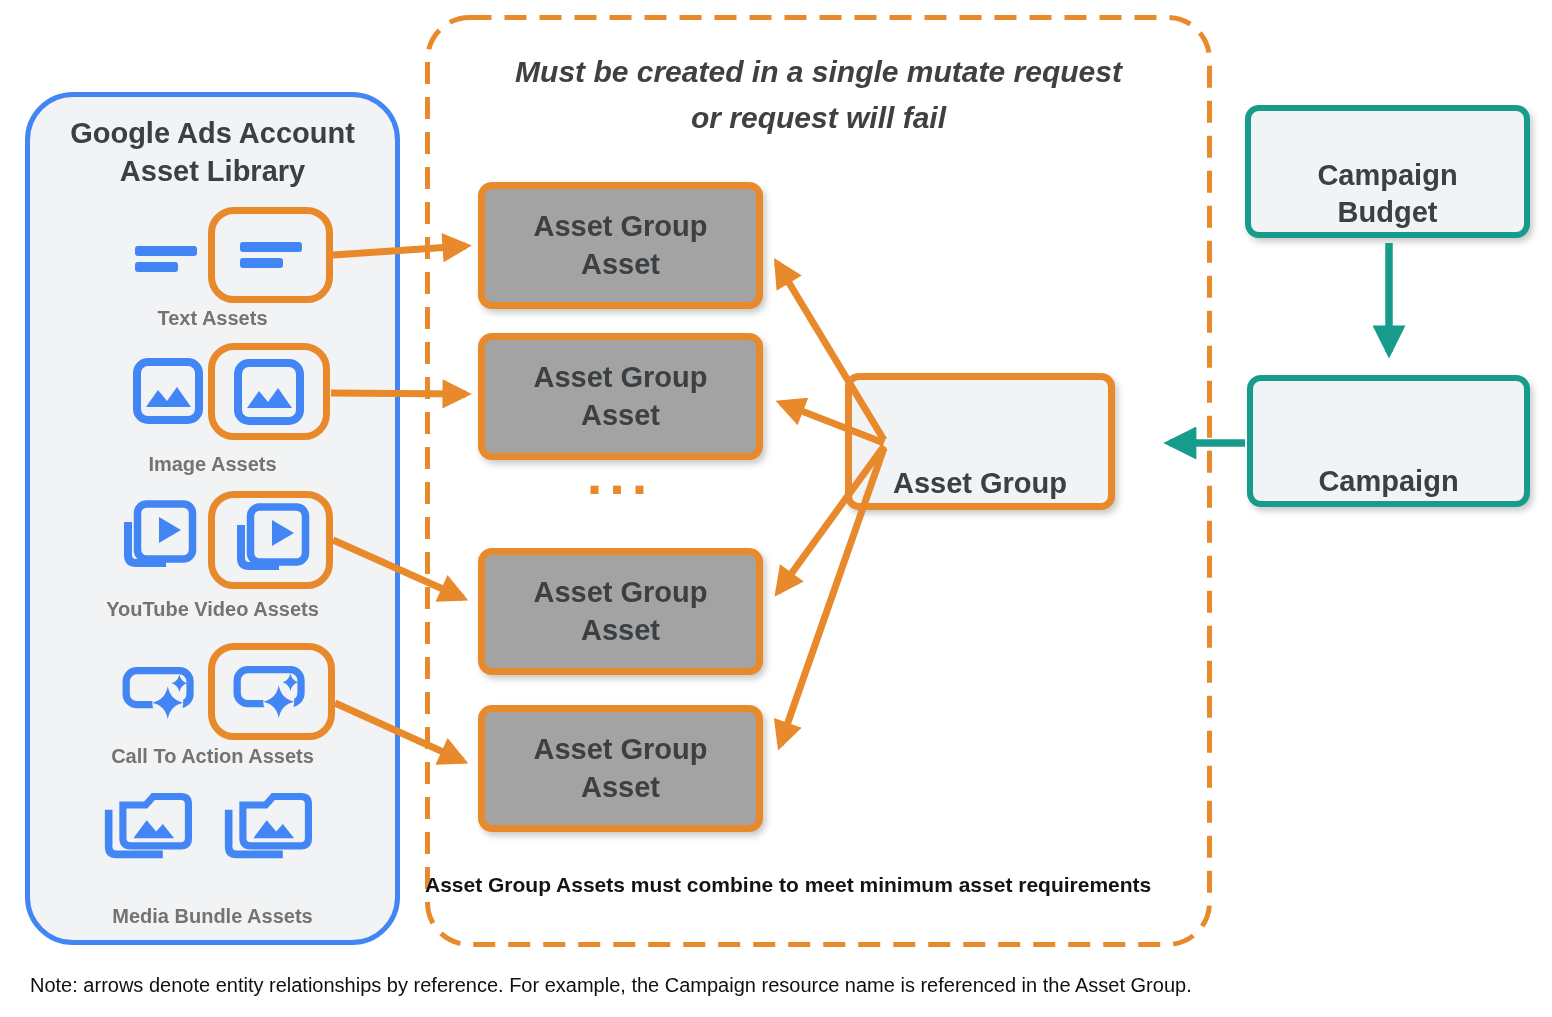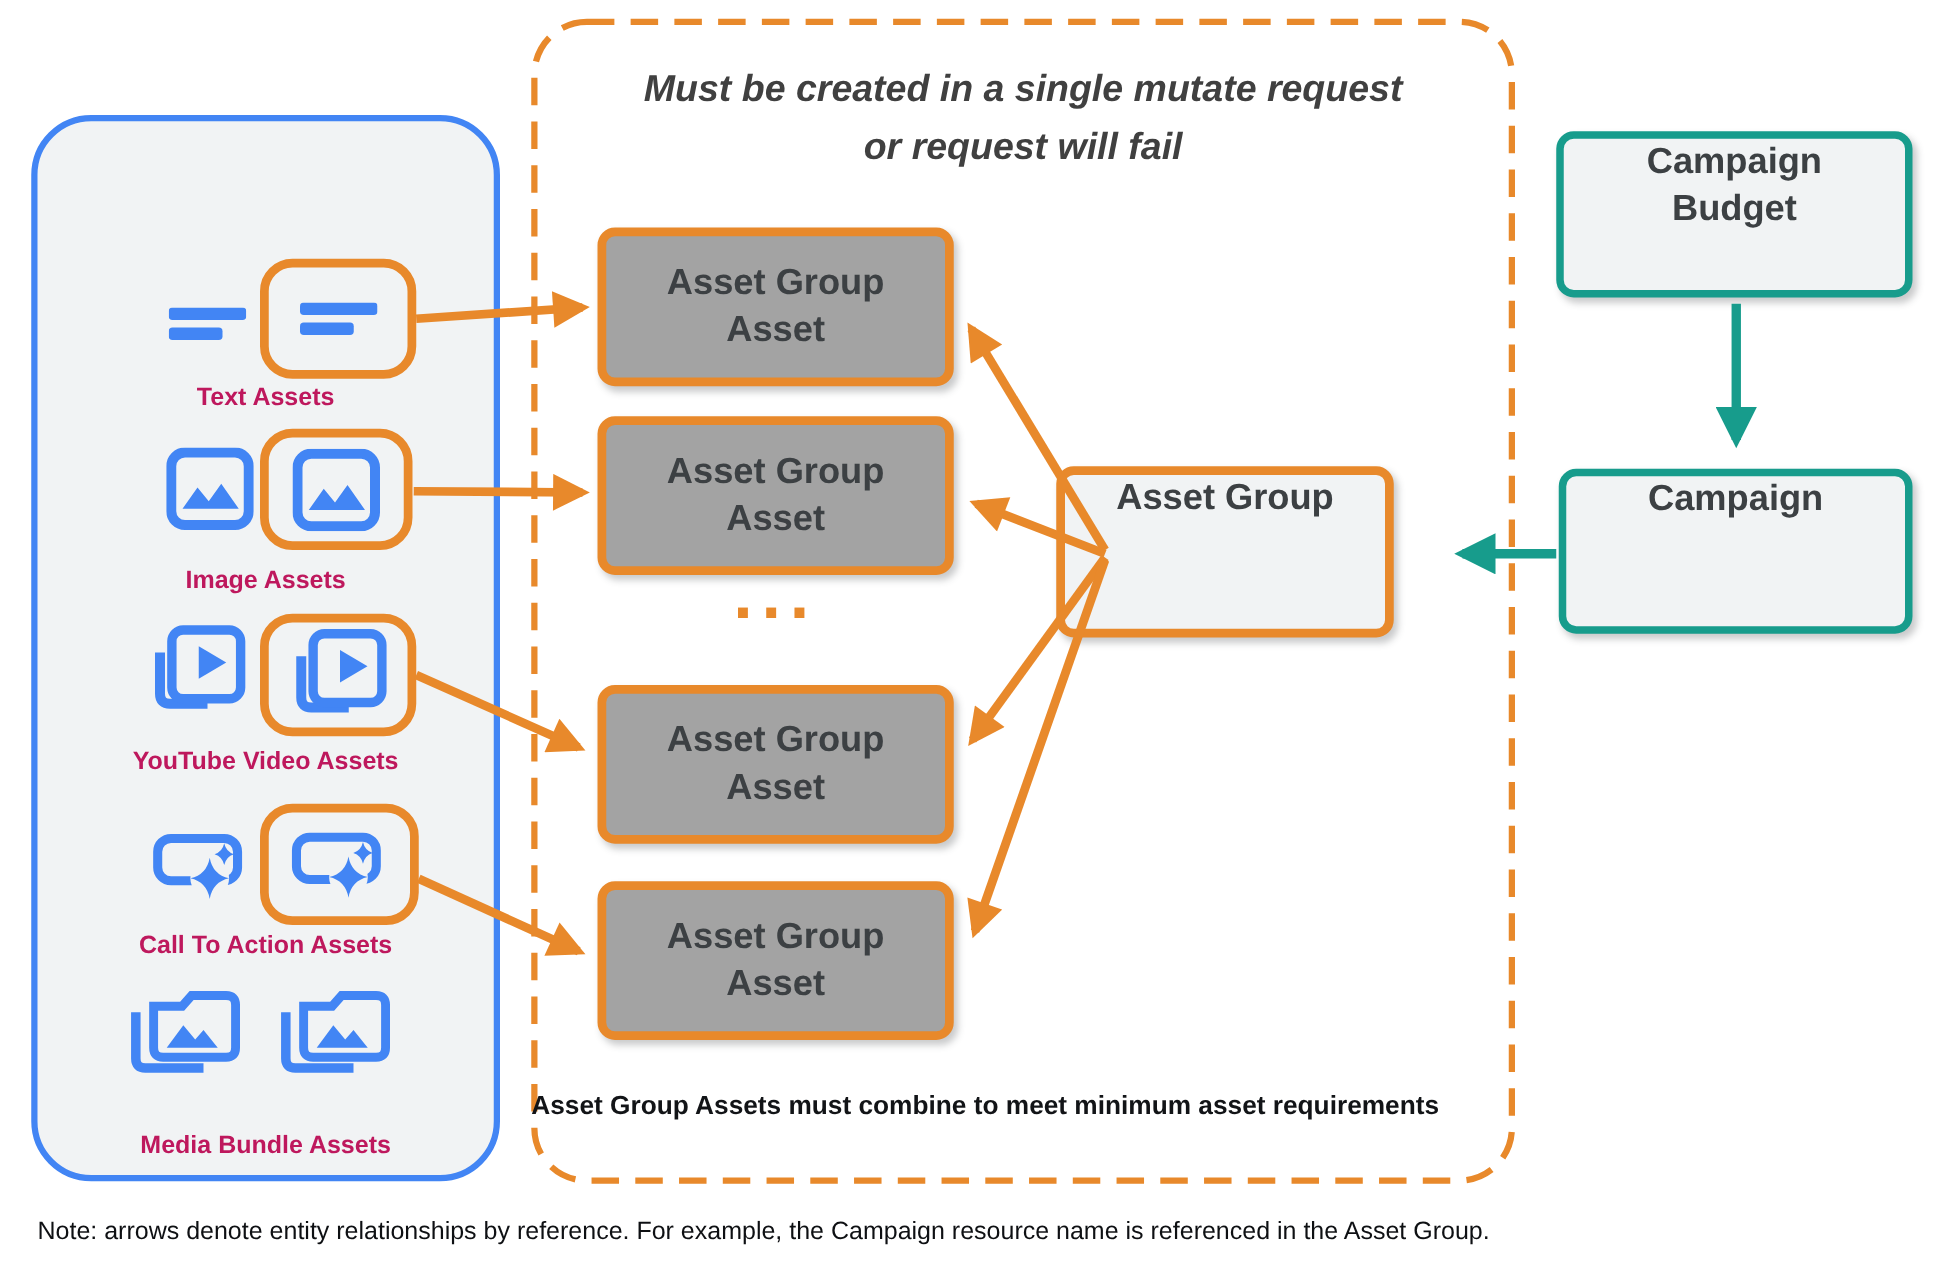--- a/index.html
+++ b/index.html
@@ -8,60 +8,61 @@
   svg.layer{position:absolute;left:0;top:0;pointer-events:none;}
   #bg-layer{z-index:0;}
   #arrow-layer{z-index:6;}
 
   
   #library-panel{position:absolute;left:25px;top:92px;width:365px;height:843px;
     background:#F1F3F4;border:5px solid #4285F4;border-radius:48px;z-index:2;}
   .panel-title{position:absolute;top:18px;left:8px;right:8px;text-align:center;
     font-size:29px;font-weight:bold;color:#3C4043;line-height:1.3;}
   .asset-label{position:absolute;left:0;right:0;text-align:center;
-    font-size:20px;font-weight:bold;color:#be185d;}
+    font-size:20px;font-weight:bold;color:#737373;}
   .icon-box{position:absolute;border:7px solid #E8892B;border-radius:26px;
     display:flex;align-items:center;justify-content:center;}
   .lib-icon{position:absolute;}
 
   
   #mutate-panel{position:absolute;left:425px;top:15px;width:787px;height:932px;z-index:2;}
   .mutate-title{position:absolute;left:0;right:0;text-align:center;
     font-size:30px;font-weight:800;font-style:italic;color:#404040;}
   .agg-box{position:absolute;left:53px;width:271px;height:113px;background:#a3a3a3;
     border:7px solid #E8892B;border-radius:14px;display:flex;align-items:center;justify-content:center;
     box-shadow:3px 4px 6px rgba(60,64,67,.28);}
   .agg-box .node-label{max-width:200px;}
   .ellipsis{position:absolute;left:53px;width:285px;text-align:center;
     font-size:56px;font-weight:900;color:#E8892B;letter-spacing:7px;line-height:64px;}
   .footnote{position:absolute;left:0;right:0;
     font-size:21px;font-weight:bold;color:#121417;}
 
   
   .node{position:absolute;background:#F1F3F4;border-radius:14px;display:flex;
-    align-items:flex-start;justify-content:center;z-index:3;
+    align-items:flex-end;justify-content:center;z-index:3;
     box-shadow:3px 4px 6px rgba(60,64,67,.28);}
   .node-label{font-size:29px;font-weight:bold;color:#3C4043;text-align:center;line-height:1.3;}
   .orange-node{border:7px solid #E8892B;}
   .teal-node{border:6px solid #179C8C;}
   #campaign-budget-node .node-label{max-width:180px;}
 
   .note{position:absolute;left:30px;top:974px;width:1500px;
     font-size:20px;font-weight:normal;color:#0E1013;}
 </style>
 </head>
 <body>
 
 <div id="stage">
 
   <svg id="bg-layer" class="layer" width="1552" height="1017">
     <rect x="427.5" y="17.5" width="782" height="927" rx="42" fill="#ffffff" stroke="#E8892B" stroke-width="5" stroke-dasharray="22 13"></rect>
   </svg>
 
   <div id="library-panel">
+    <div class="panel-title">Google Ads Account Asset Library</div>
 
     <svg class="lib-icon" style="left:105px;top:149px" width="62" height="26" viewBox="0 0 62 26">
       <rect x="0" y="0" width="62" height="10" rx="3" fill="#4285F4"></rect>
       <rect x="0" y="16" width="43" height="10" rx="3" fill="#4285F4"></rect>
     </svg>
     <div class="icon-box" style="left:178px;top:110px;width:111px;height:82px">
       <svg width="62" height="26" viewBox="0 0 62 26">
         <rect x="0" y="0" width="62" height="10" rx="3" fill="#4285F4"></rect>
         <rect x="0" y="16" width="43" height="10" rx="3" fill="#4285F4"></rect>
       </svg>

